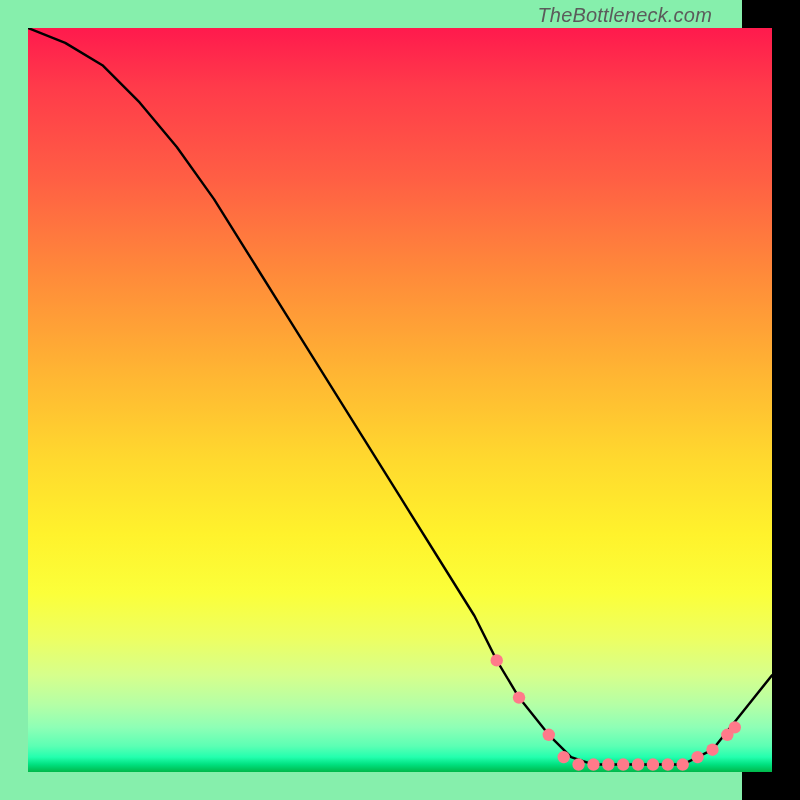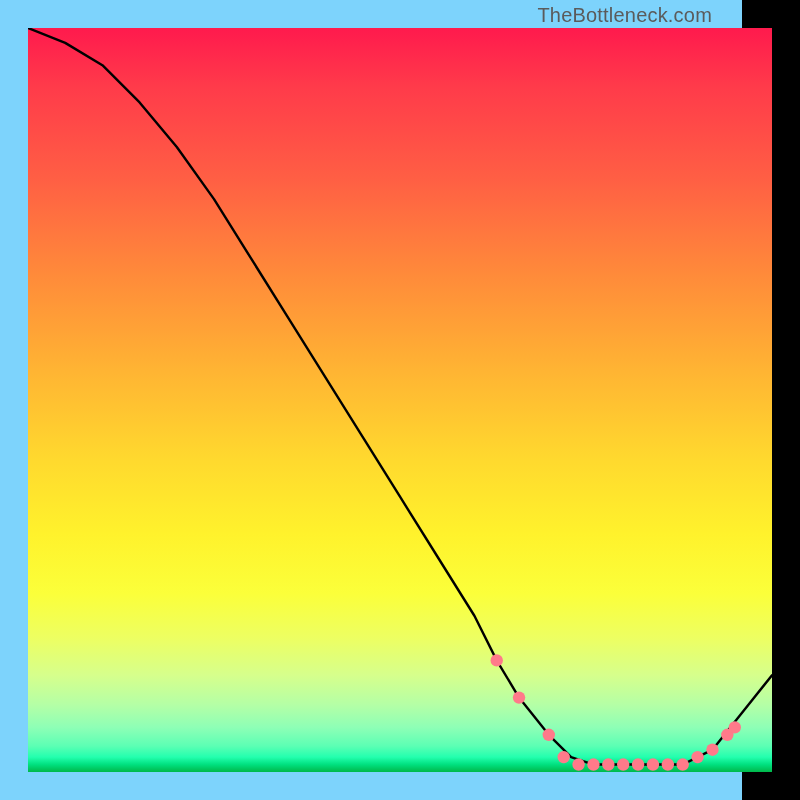--- a/index.html
+++ b/index.html
@@ -8,21 +8,22 @@
     width: 800px;
     height: 800px;
     background: #000000;
     overflow: hidden;
     font-family: Arial, Helvetica, sans-serif;
   }
   .frame {
     position: relative;
     width: 742px;
     height: 800px;
-    background: #7dd3fc;
+    background: #86efac;
+    font-style: italic;
   }
   .plot-area {
     position: absolute;
     left: 28px;
     top: 28px;
     width: 744px;
     height: 744px;
     overflow: hidden;
   }
   .gradient-bg {

